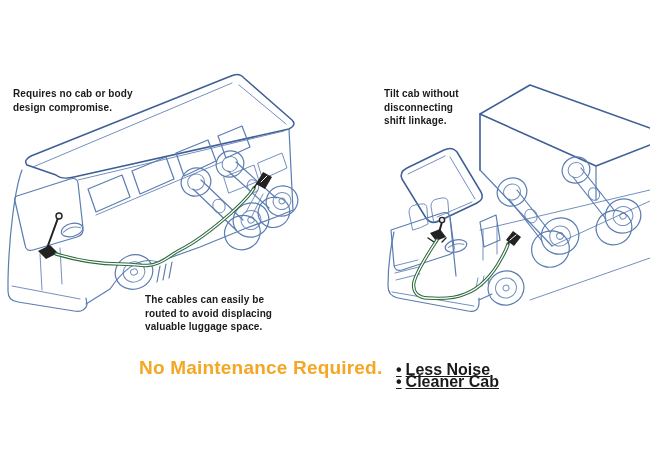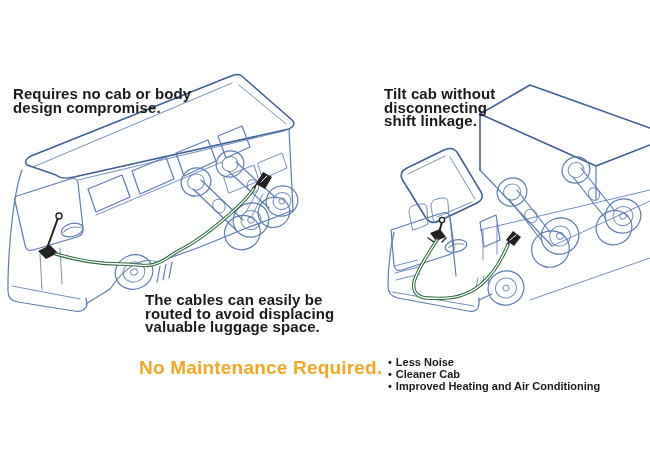--- a/index.html
+++ b/index.html
@@ -3,39 +3,40 @@
 <meta charset="utf-8">
 <style>
   html,body{margin:0;padding:0;background:#fff;}
   .canvas{
     position:relative;width:650px;height:456px;overflow:hidden;
     background:var(--background,#fff);
     font-family:"Liberation Sans","DejaVu Sans",sans-serif;
   }
   .note{
     position:absolute;
-    font-size:15px;font-weight:bold;line-height:13.5px;
+    font-size:10px;font-weight:bold;line-height:13.5px;
     color:var(--text-black,#1a1a1a);
     white-space:pre-line;letter-spacing:0.1px;
   }
   .note-left-top{left:13px;top:87px;}
   .note-right-top{left:384px;top:87px;}
   .note-left-bottom{left:145px;top:293px;}
   .note-right-bottom{left:386px;top:321px;}
   .highlight{
     position:absolute;left:139px;top:357px;
     font-size:19px;font-weight:bold;letter-spacing:0.2px;
     color:var(--highlight-orange,#f5a623);
     white-space:nowrap;
   }
   .benefits{
     position:absolute;left:388px;top:356px;
-    margin:0;padding:0;list-style:none;
-    font-size:11px;font-weight:bold;line-height:12px;
+    margin:8px;padding:0;list-style:none;
+    font-size:16px;font-weight:bold;line-height:12px;
     color:var(--text-black,#1a1a1a);
+    text-decoration:underline;
   }
   .benefits li{margin:0;padding:0;}
   .benefits .dot{margin-right:4px;}
   .illus{position:absolute;}
   .illus-bus{left:0;top:70px;}
   .illus-truck{left:380px;top:70px;}
 
   
   .ln{fill:none;stroke:var(--line-blue,#5b7db1);stroke-width:1.2;stroke-linecap:round;stroke-linejoin:round;}
   .lnt{fill:none;stroke:var(--line-blue,#5b7db1);stroke-width:1;opacity:.85;stroke-linecap:round;stroke-linejoin:round;}
@@ -259,18 +260,15 @@
   <div class="highlight">No Maintenance Required.</div>
 
 
   <ul class="benefits">
     <li>
       <span class="dot">•</span><span>Less Noise</span>
     </li>
     <li>
       <span class="dot">•</span><span>Cleaner Cab</span>
     </li>
-    <li>
-      <span class="dot">•</span><span>Improved Heating and Air Conditioning</span>
-    </li>
   </ul>
 
 </div>
 
 </body></html>

